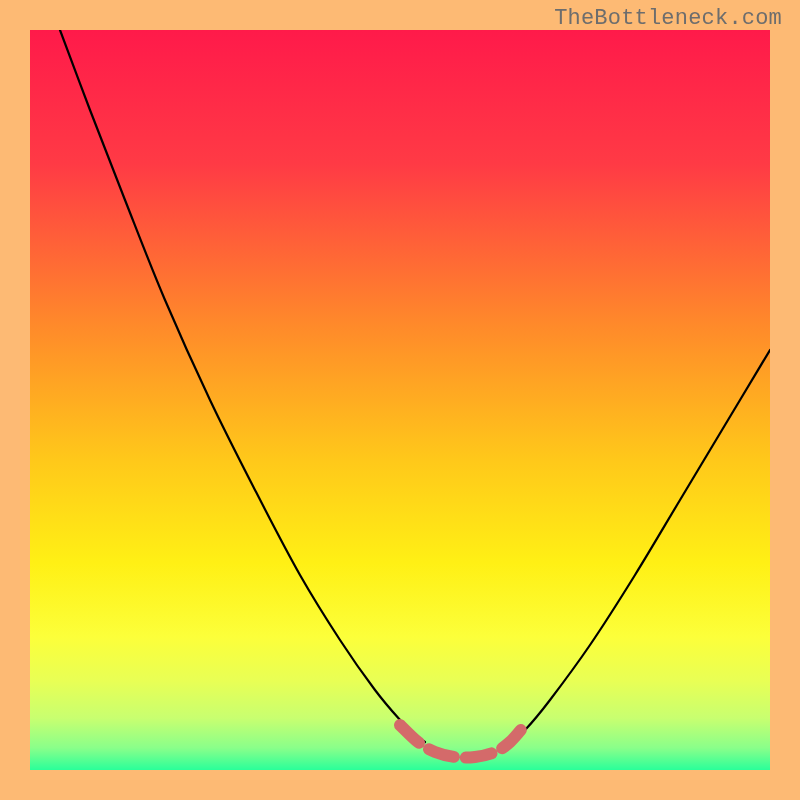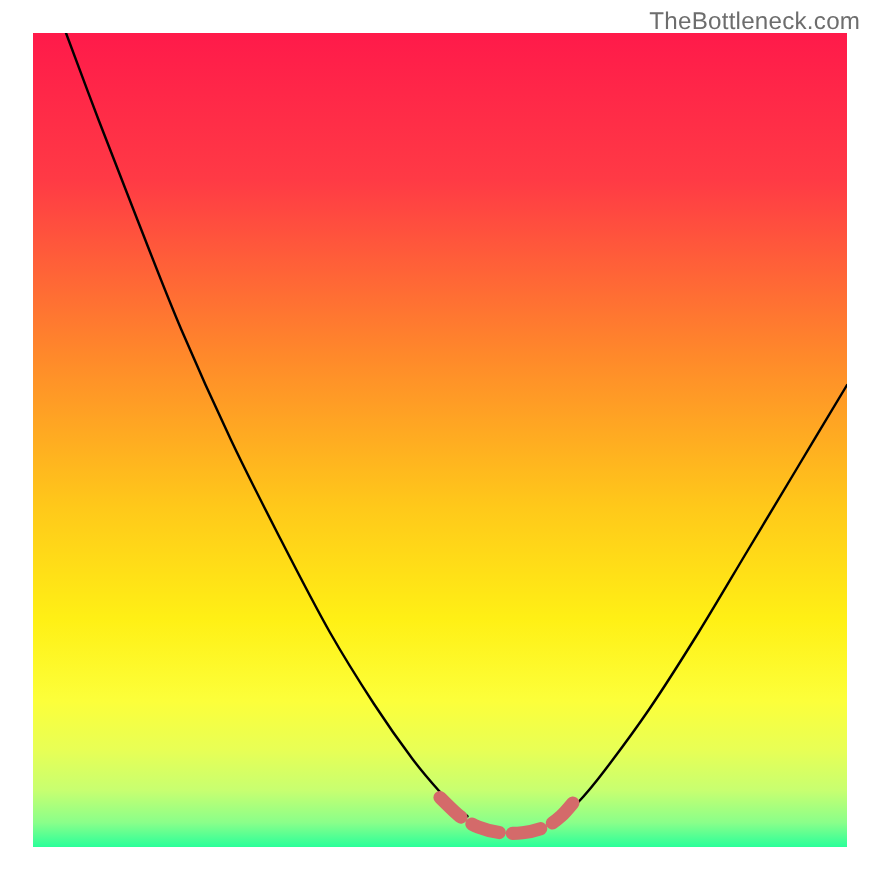--- a/index.html
+++ b/index.html
@@ -7,21 +7,22 @@
     padding: 0;
     width: 800px;
     height: 800px;
     background: #000;
     position: relative;
     font-family: Arial, Helvetica, sans-serif;
   }
   .frame {
     position: absolute;
     inset: 0;
-    background: #ffffff;
+    background: #fdba74;
+    font-family: Liberation Mono, monospace;
   }
   .watermark {
     position: absolute;
     top: 6px;
     right: 18px;
     color: #6d6d6d;
     font-size: 22px;
     font-weight: 400;
     letter-spacing: 0.2px;
     z-index: 10;

